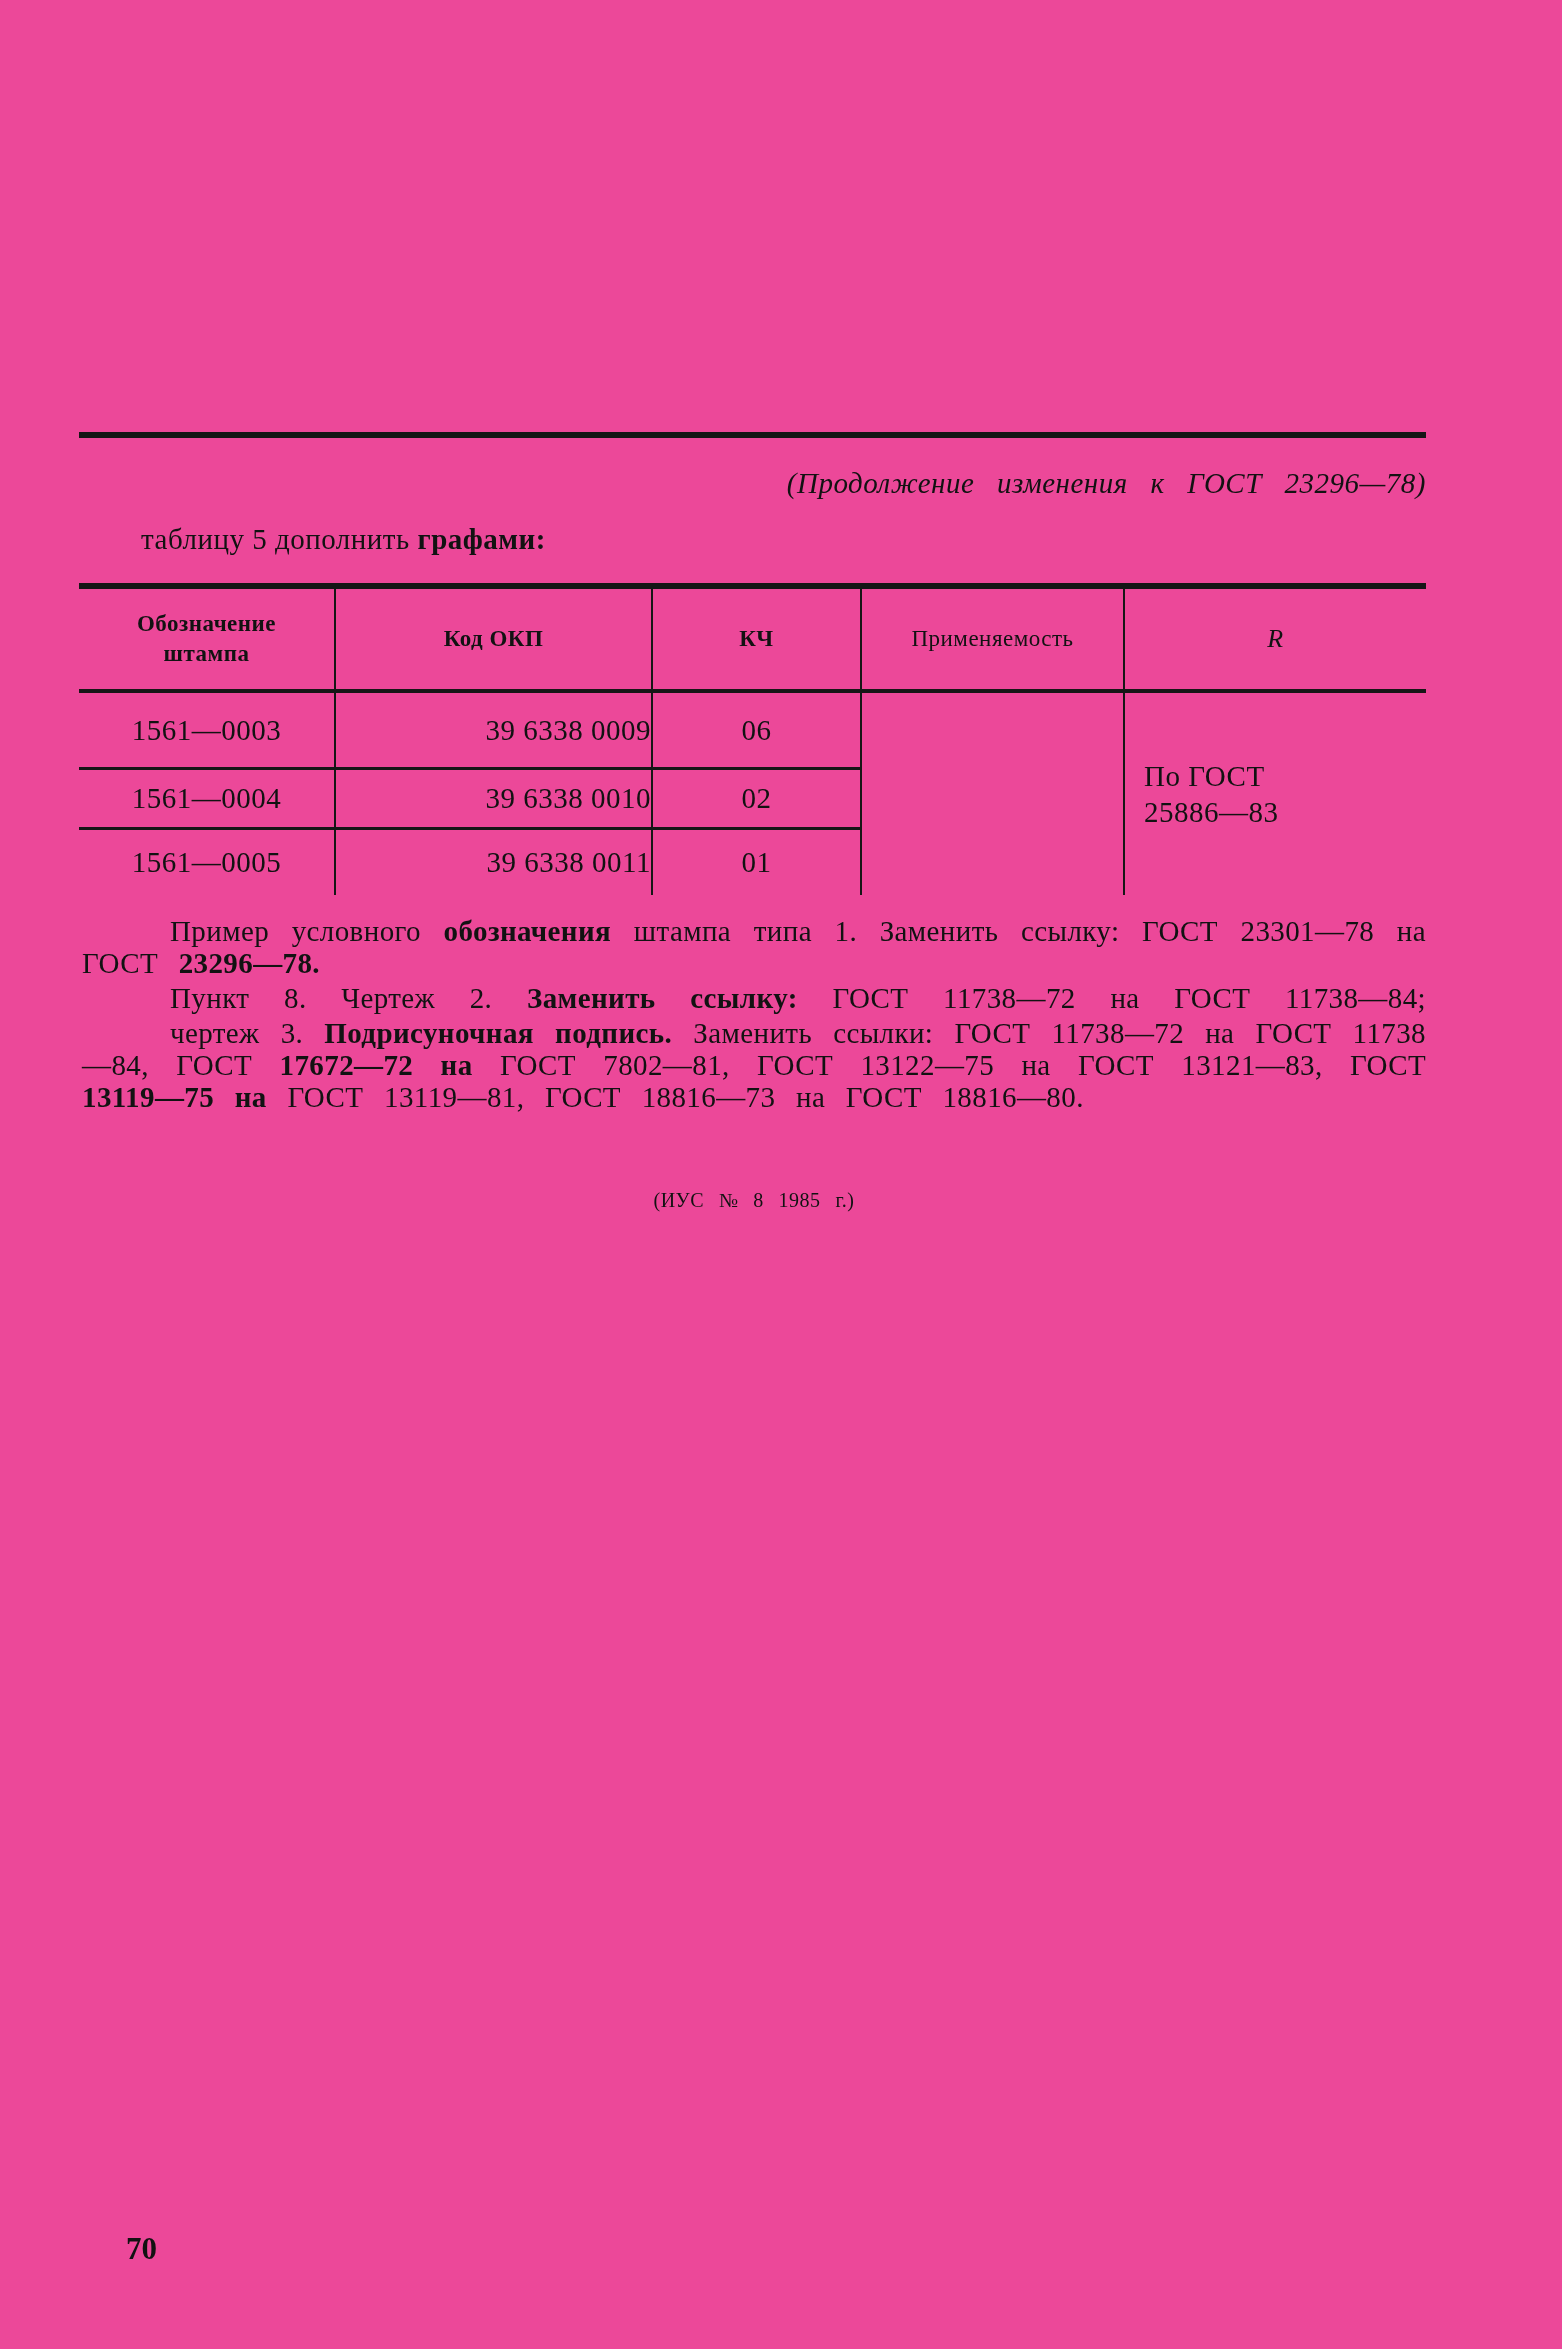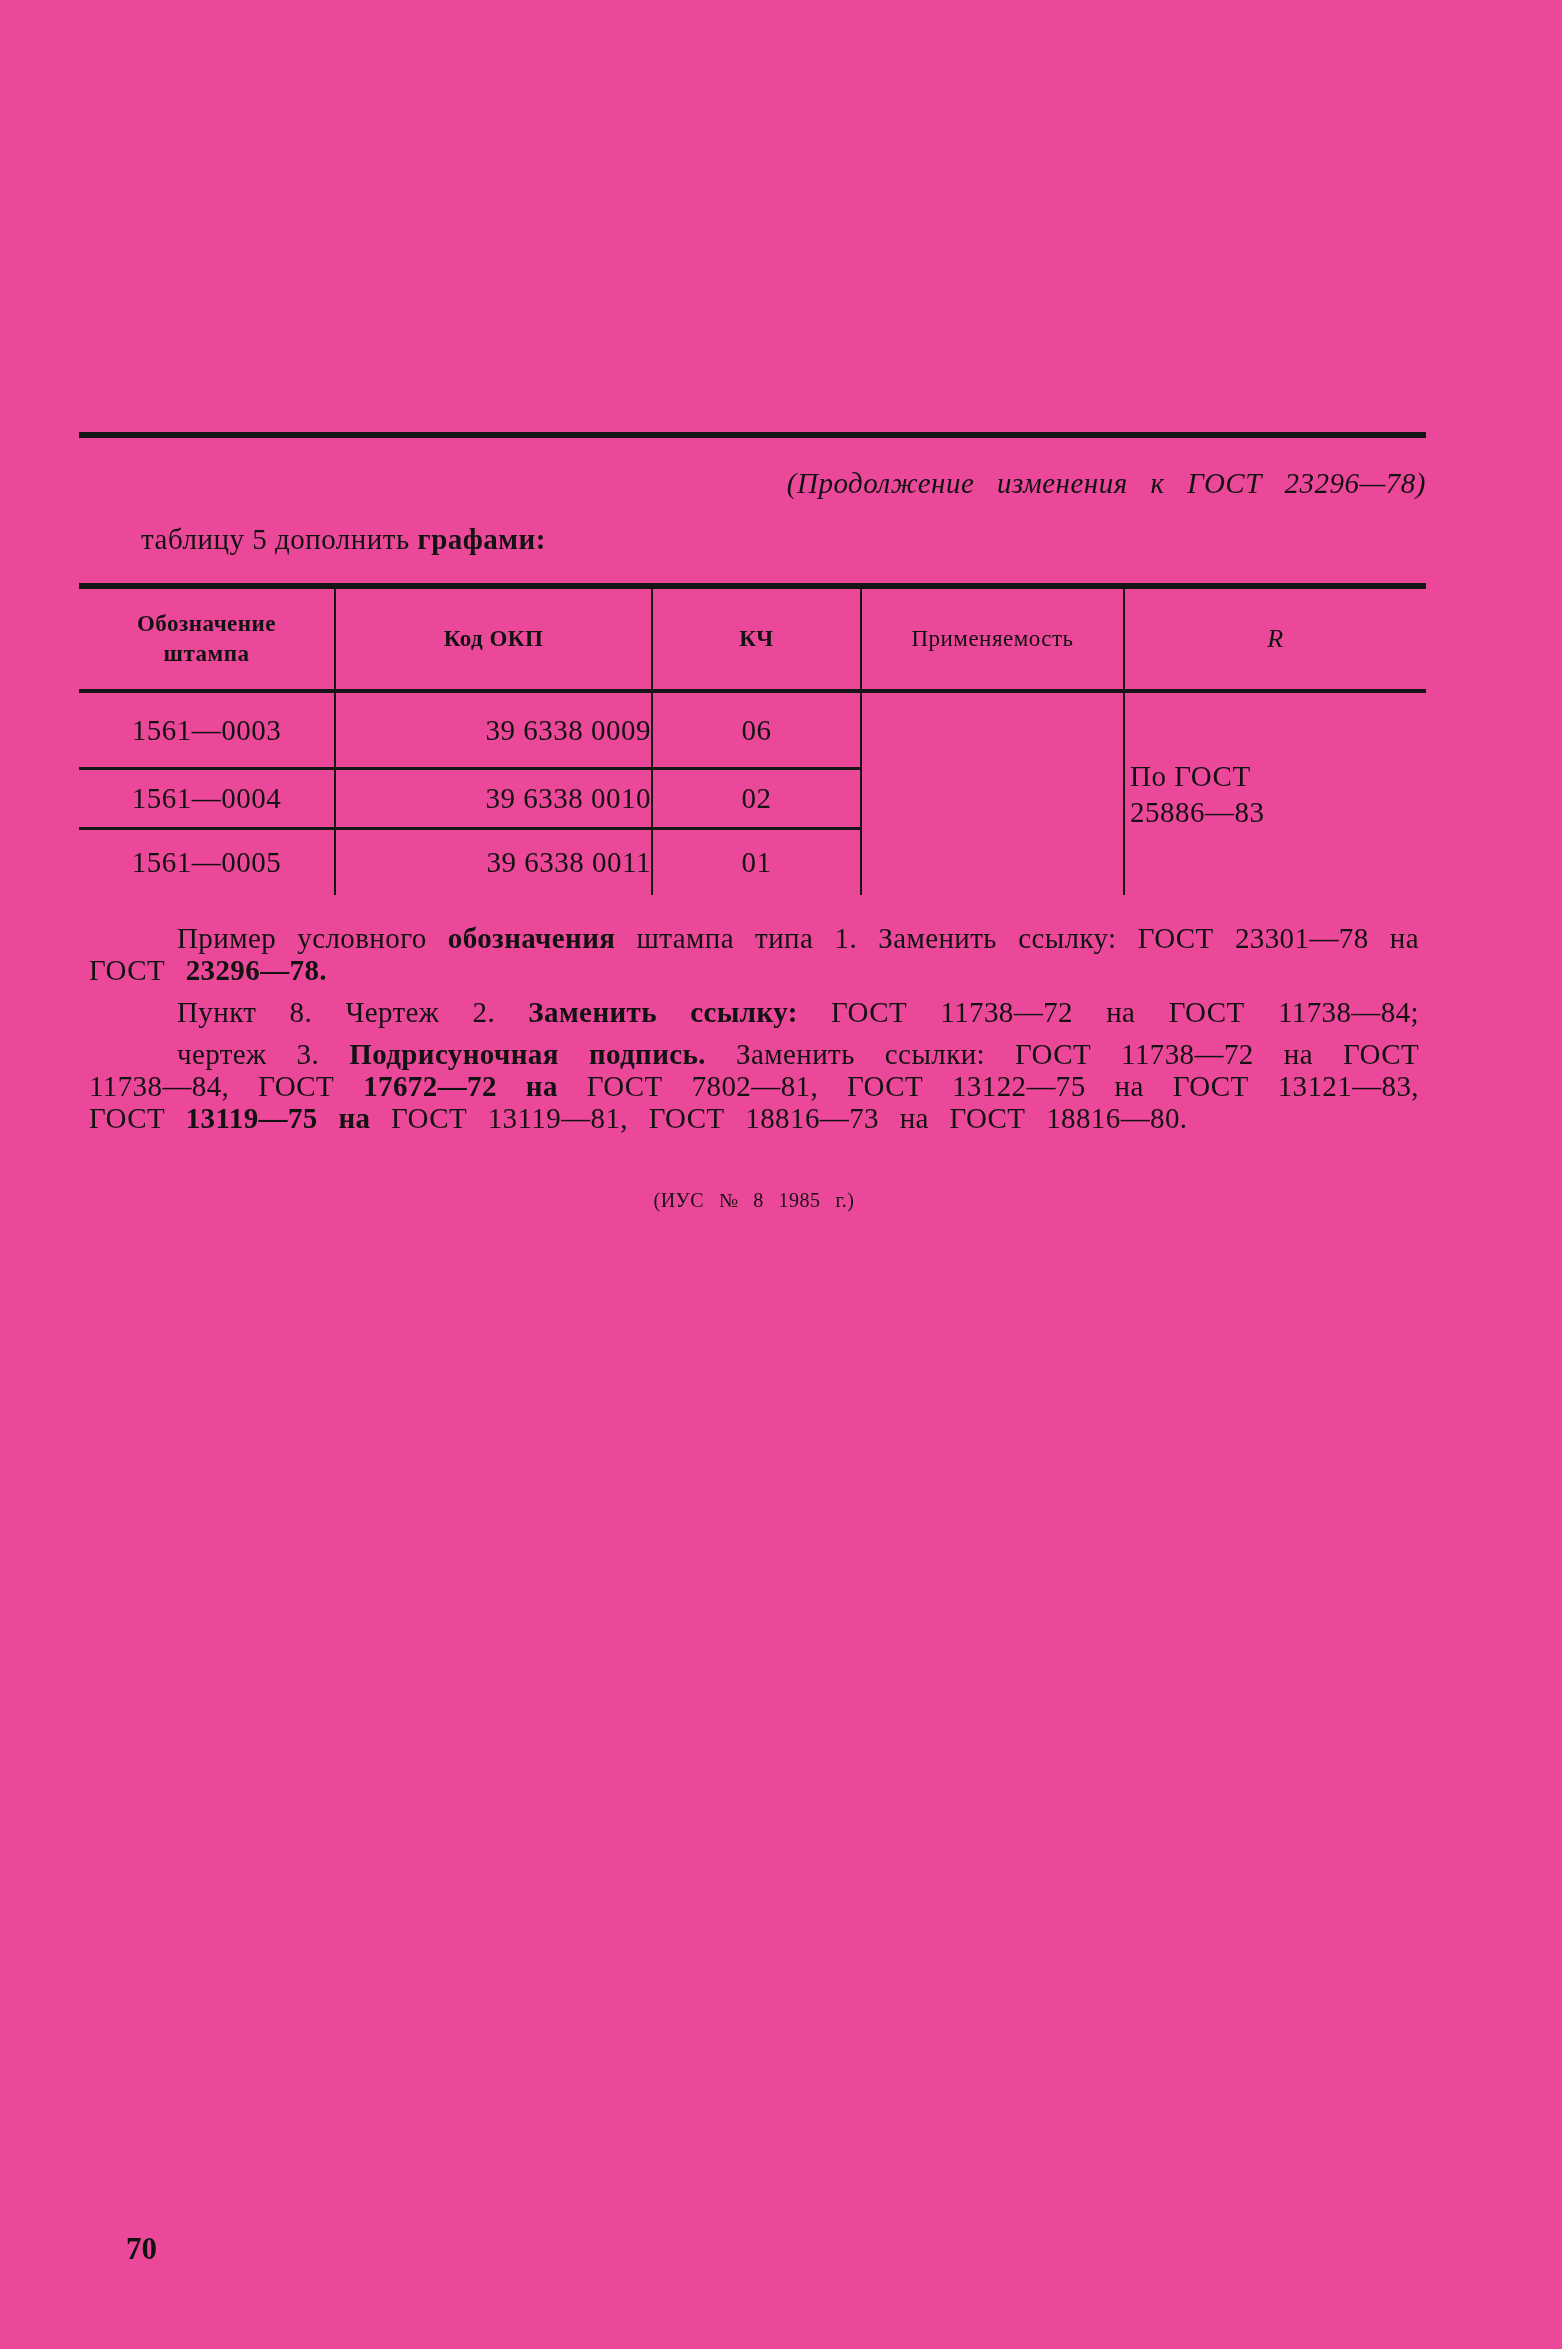--- a/index.html
+++ b/index.html
@@ -67,37 +67,37 @@
     padding: 0;
     letter-spacing: 0.5px;
   }
   table.main tr.r1 td { height: 74px; }
   table.main tr.r2 td { height: 57px; }
   table.main tr.r3 td { height: 65px; }
   table.main td.sep { border-bottom: 3.7px solid #161616; }
   table.main td.c1 { text-align: center; }
   table.main td.c2 { text-align: right; padding-left: 18.6px; }
   table.main td.c3 { text-align: center; }
-  table.main td.r-cell { text-align: left; padding-left: 5px; }
+  table.main td.r-cell { text-align: left; padding-left: 19px; }
   table.main td.r-cell .wrap-r {
     display: inline-block;
     max-width: 172px;
     line-height: 1.25;
   }
   .paras {
     position: absolute;
     left: 79px; top: 912px;
     width: 1350px;
     font-size: 29px;
     line-height: 32px;
     text-align: justify;
     letter-spacing: 0.4px;
     word-spacing: 13px;
   }
-  .paras p { margin: 10px; text-indent: 88px; }
+  .paras p { margin: 3px; text-indent: 88px; }
   .paras p.full-just { text-align-last: justify; }
   .ius {
     position: absolute;
     left: 79px; top: 1189px;
     width: 1350px;
     text-align: center;
     font-size: 20px;
     word-spacing: 9.3px;
     letter-spacing: 0.5px;
   }

